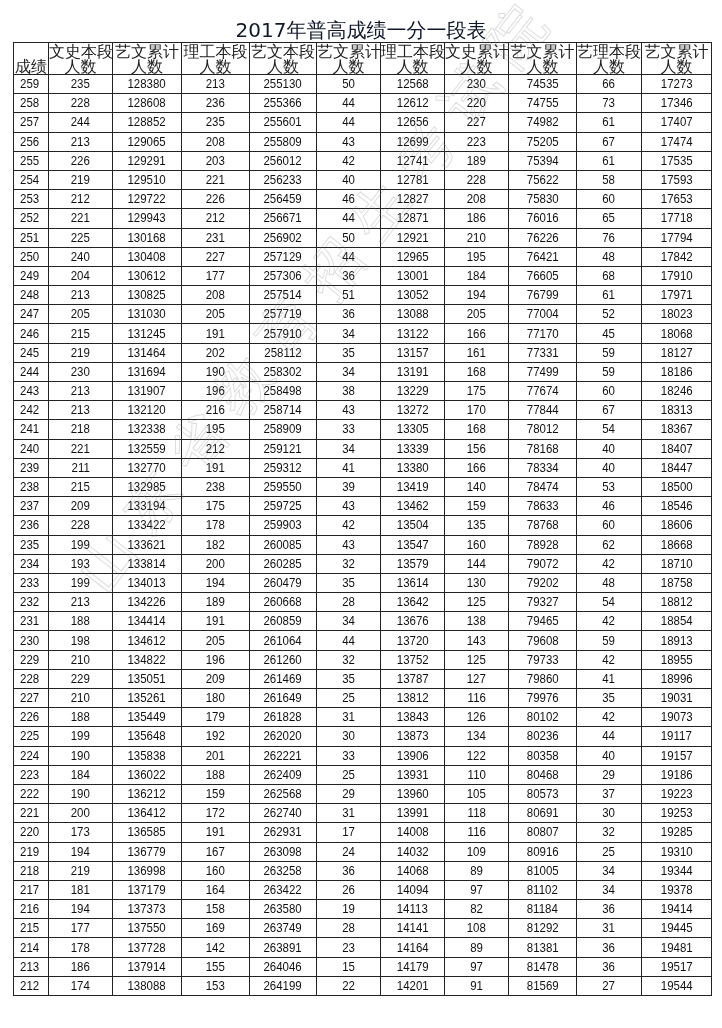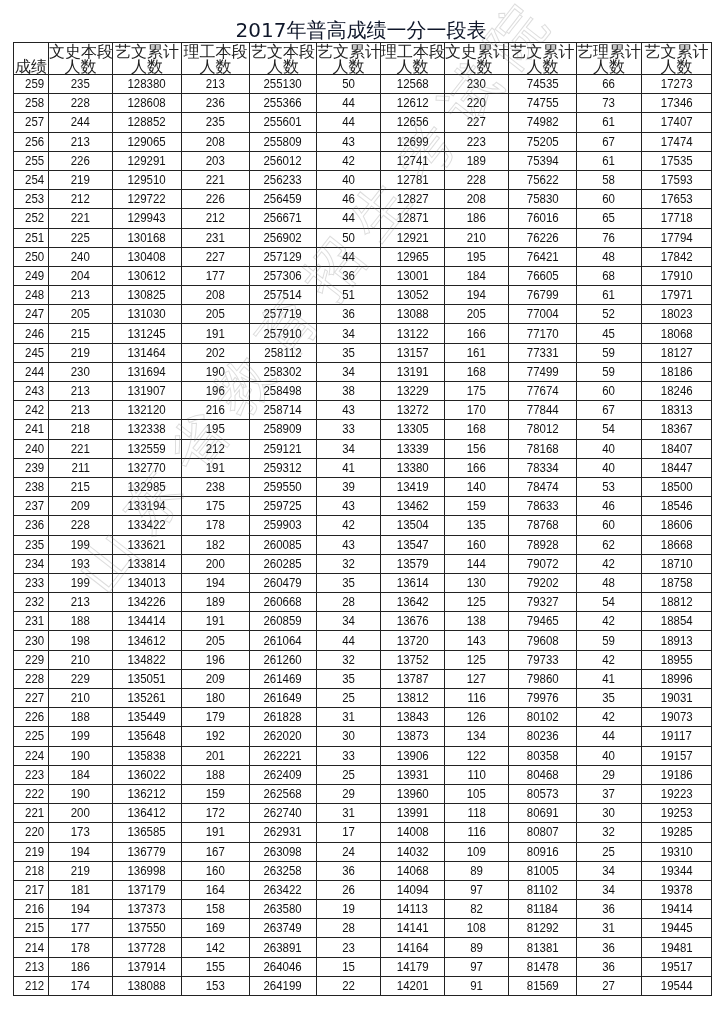--- a/index.html
+++ b/index.html
@@ -12,21 +12,21 @@
                 table-layout: fixed; width: 698px; }
   table.score th, table.score td { border: 1px solid #222; padding: 0; text-align: center;
                                    overflow: hidden; white-space: nowrap; }
   table.score th { font-weight: normal; font-size: 16px; line-height: 15px; height: 31px;
                    color: #222; font-family: "DejaVu Sans", sans-serif; vertical-align: bottom; }
   table.score th .l1, table.score th .l2 { display: block; }
   table.score th.first { text-align: left; padding-left: 1px; margin-top: 35px; }
   table.score td { font-size: 13.5px; height: 18.2px; line-height: 18px; color: #111;
                    font-family: "Liberation Sans", sans-serif; transform-origin: center; }
   table.score td span { display: inline-block; transform: scaleX(0.85); }
-  table.score td.first { text-align: right; padding-left: 1px; }
+  table.score td.first { text-align: center; padding-left: 1px; }
   table.score td.first span { transform-origin: left center; }
   .watermark { position: absolute; left: 60px; top: 560px; width: 760px; height: 60px;
                transform: rotate(-52deg); transform-origin: left top;
                font-size: 56px; letter-spacing: 18px; color: rgba(150,150,150,0.22);
                pointer-events: none; white-space: nowrap; font-family: "DejaVu Sans", sans-serif;
                -webkit-text-stroke: 1px rgba(120,120,120,0.25); color: transparent; }
 </style>
 </head>
 <body>
 
@@ -78,21 +78,21 @@
         </th>
         <th>
           <span class="l1">文史累计</span>
           <span class="l2">人数</span>
         </th>
         <th>
           <span class="l1">艺文累计</span>
           <span class="l2">人数</span>
         </th>
         <th>
-          <span class="l1">艺理累计</span>
+          <span class="l1">艺理本段</span>
           <span class="l2">人数</span>
         </th>
         <th>
           <span class="l1">艺文累计</span>
           <span class="l2">人数</span>
         </th>
       </tr>
   </thead>
   <tbody id="table-body">
       <tr>

